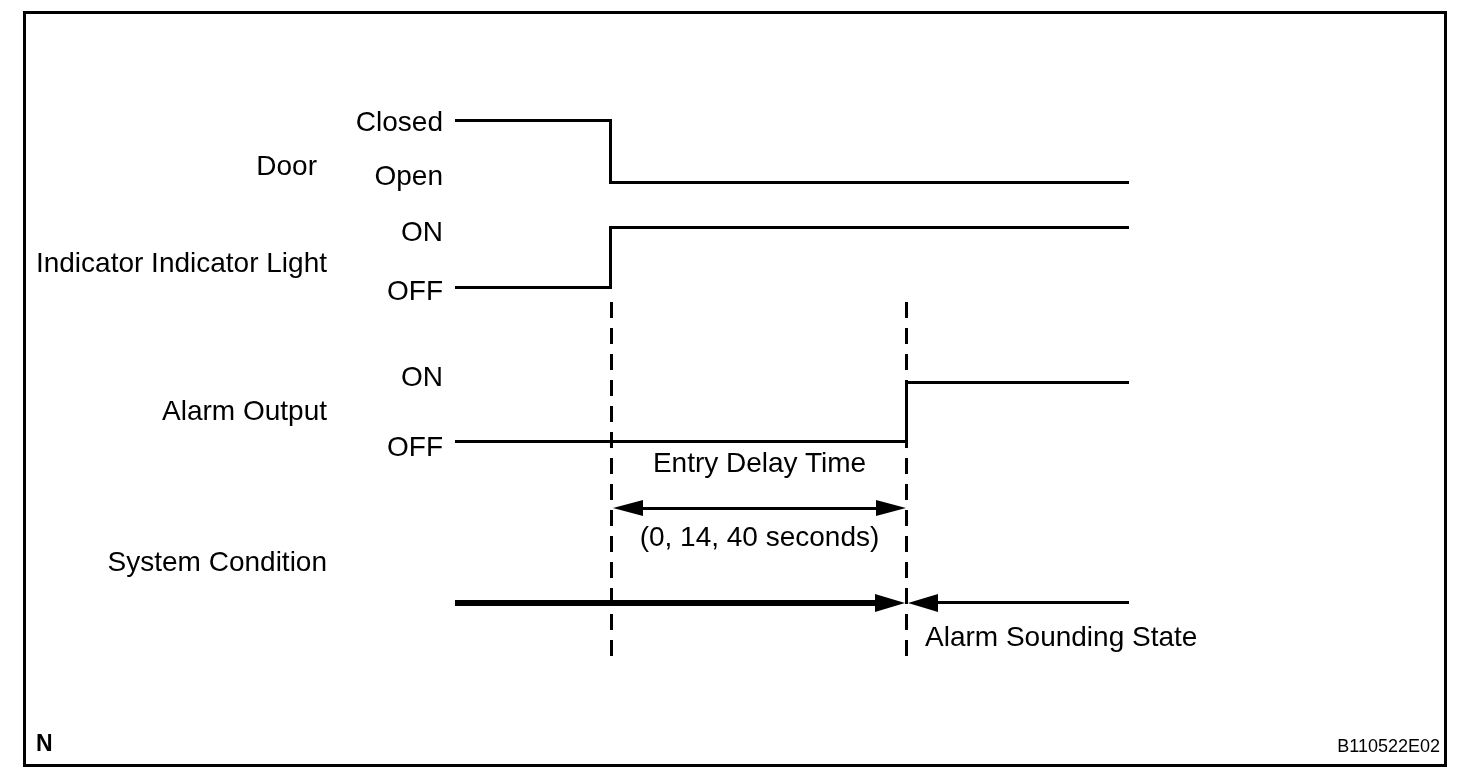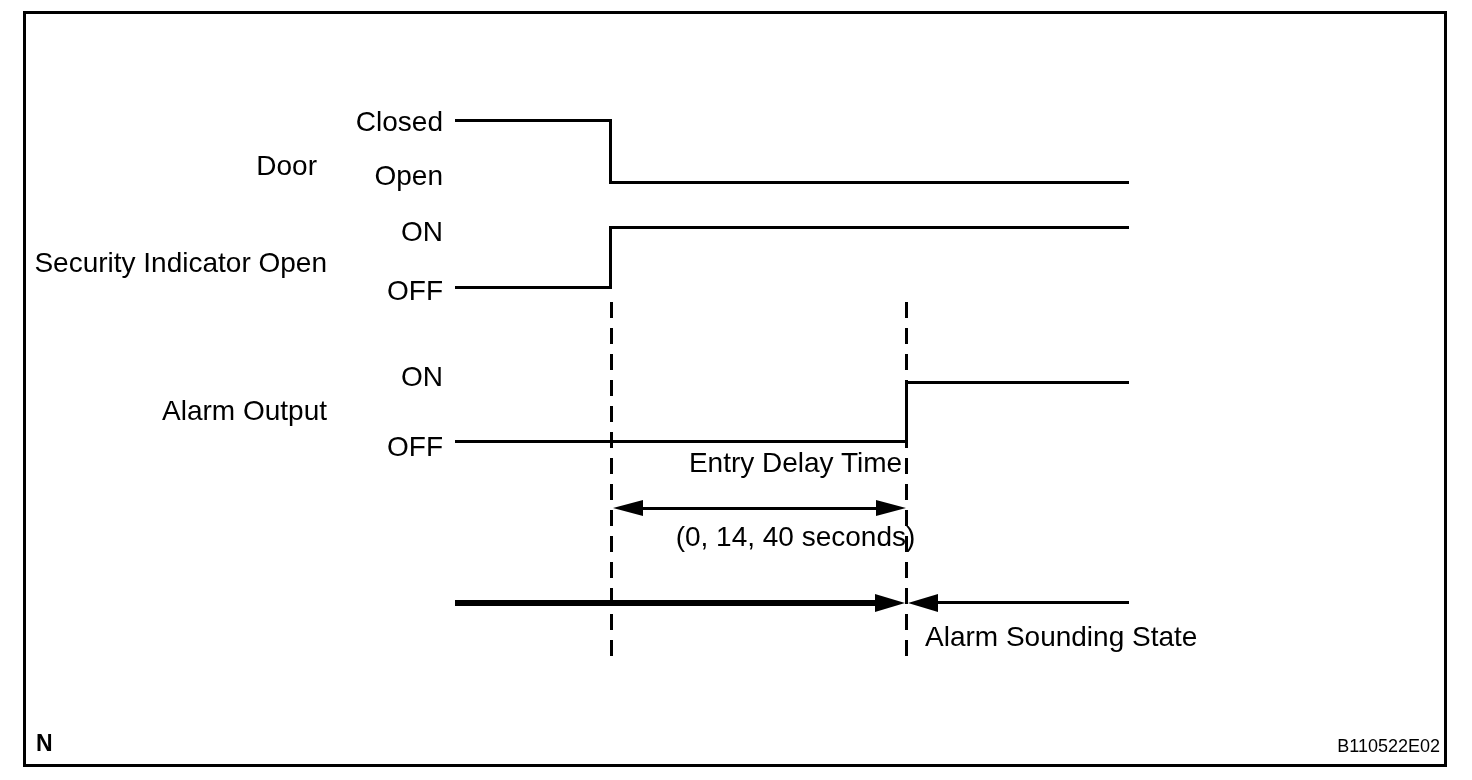--- a/index.html
+++ b/index.html
@@ -24,21 +24,21 @@
     box-sizing: border-box;
   }
   .lbl {
     position: absolute;
     font-size: 28px;
     line-height: 22px;
     white-space: nowrap;
     color: #000000;
   }
   .r { text-align: right; }
-  .c { text-align: center; padding-left: 36px; }
+  .c { text-align: center; }
   .hline, .vline {
     position: absolute;
     background: #000000;
   }
   .dashline {
     position: absolute;
     width: 3px;
     background: repeating-linear-gradient(to bottom, #000000 0px, #000000 16px, transparent 16px, transparent 26px);
   }
   .arrowhead {
@@ -69,21 +69,21 @@
 
   <div class="frame"></div>
 
   <div class="lbl r" style="left:100px; top:136px; width:217px;margin-top:19px;">Door</div>
   <div class="lbl r" style="left:343px; top:111px; width:100px;">Closed</div>
   <div class="lbl r" style="left:343px; top:165px; width:100px;">Open</div>
   <div class="hline" style="left:455px; top:119px; width:157px; height:3px;"></div>
   <div class="vline" style="left:609px; top:119px; width:3px; height:65px;"></div>
   <div class="hline" style="left:609px; top:181px; width:520px; height:3px;"></div>
 
-  <div class="lbl r" style="left:30px; top:252px; width:297px;">Security Indicator Open</div>
+  <div class="lbl r" style="left:30px; top:252px; width:297px;">Indicator Indicator Light</div>
   <div class="lbl r" style="left:343px; top:221px; width:100px;">ON</div>
   <div class="lbl r" style="left:343px; top:280px; width:100px;">OFF</div>
   <div class="hline" style="left:455px; top:286px; width:157px; height:3px;"></div>
   <div class="vline" style="left:609px; top:226px; width:3px; height:63px;"></div>
   <div class="hline" style="left:609px; top:226px; width:520px; height:3px;"></div>
 
   <div class="dashline" style="left:610px; top:302px; height:356px;"></div>
   <div class="dashline" style="left:905px; top:302px; height:356px;"></div>
 
   <div class="lbl r" style="left:100px; top:400px; width:227px;">Alarm Output</div>
@@ -92,20 +92,21 @@
   <div class="hline" style="left:455px; top:440px; width:453px; height:3px;"></div>
   <div class="vline" style="left:905px; top:381px; width:3px; height:62px;"></div>
   <div class="hline" style="left:905px; top:381px; width:224px; height:3px;"></div>
 
   <div class="lbl c" style="left:611px; top:452px; width:297px;">Entry Delay Time</div>
   <div class="arrowhead ah-left" style="left:613px; top:500px;"></div>
   <div class="hline" style="left:637px; top:507px; width:244px; height:3px;"></div>
   <div class="arrowhead ah-right" style="left:876px; top:500px;"></div>
   <div class="lbl c" style="left:611px; top:526px; width:297px;">(0, 14, 40 seconds)</div>
 
+  <div class="lbl r" style="left:100px; top:551px; width:227px;">System Condition</div>
 
   <div class="hline" style="left:455px; top:600px; width:422px; height:6px;"></div>
   <div class="arrowhead ah-right-lg" style="left:875px; top:594px;"></div>
 
   <div class="arrowhead ah-left-lg" style="left:908px; top:594px;"></div>
   <div class="hline" style="left:936px; top:601px; width:193px; height:3px;"></div>
   <div class="lbl" style="left:925px; top:626px; width:290px;">Alarm Sounding State</div>
 
   <div class="footnote" style="left:36px; top:731px;">N</div>
   <div class="figcode r" style="left:1240px; top:739px; width:200px;">B110522E02</div>

